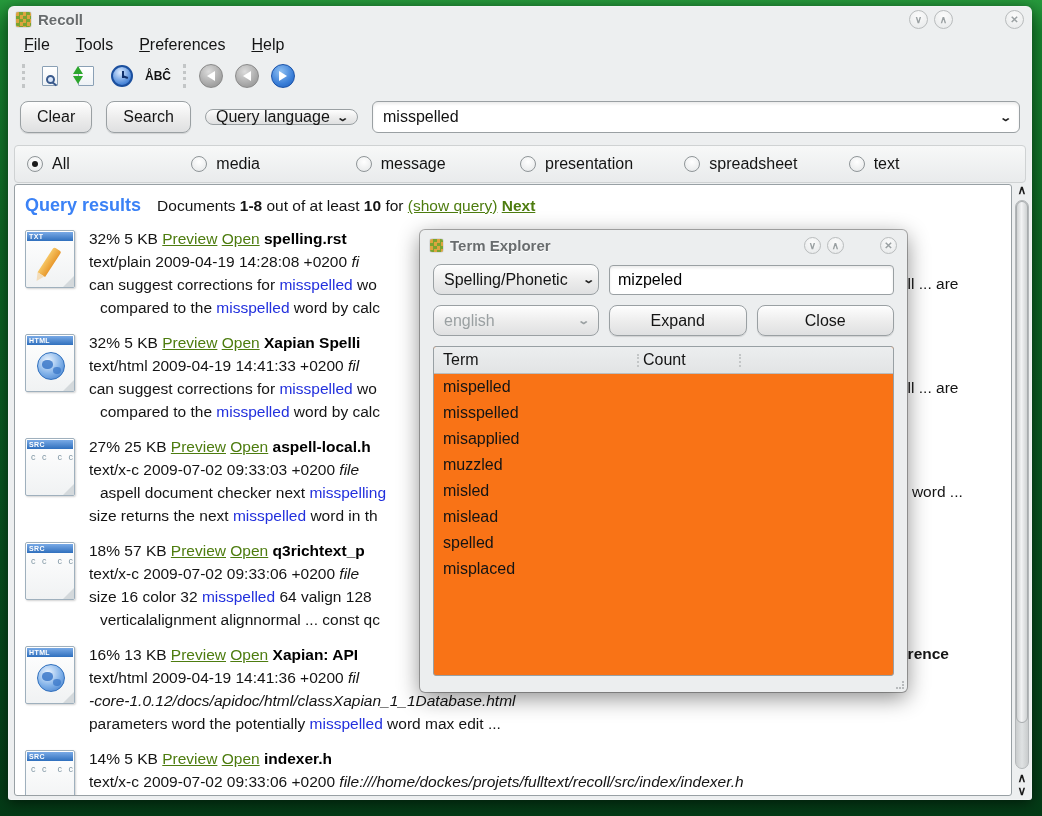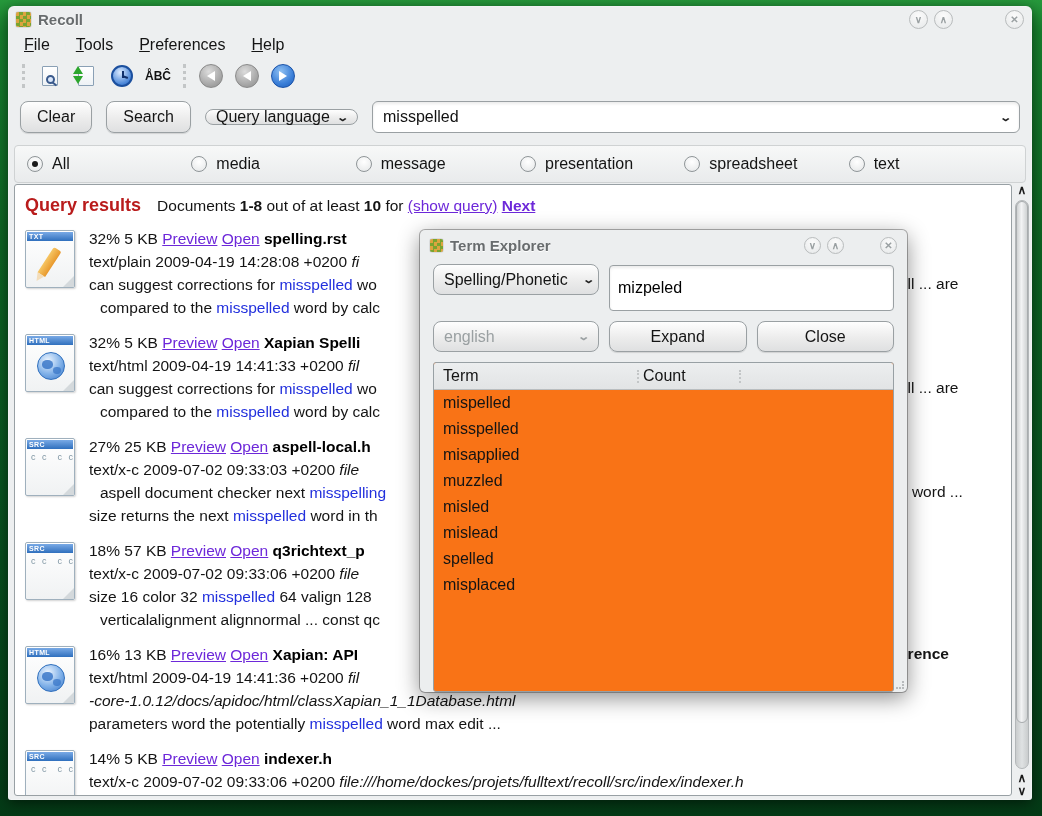--- a/index.html
+++ b/index.html
@@ -67,24 +67,24 @@
     background:linear-gradient(#f7f8f8,#e9ebec); border:1px solid #cfd2d3; border-radius:4px; }
   .radio-item { display:flex; align-items:center; gap:9px; width:165px; font-size:16px; color:#141414; }
   .radio { width:16px; height:16px; border-radius:50%; border:1px solid #8f9598;
     background: radial-gradient(circle at 50% 35%, #ffffff, #e4e6e7); position:relative; }
   .radio.sel::after { content:''; position:absolute; left:4px; top:4px; width:6px; height:6px; border-radius:50%; background:#1a1a1a; }
 
   
   .results-panel { position:absolute; left:6px; top:178px; width:998px; height:612px; background:#fff;
     border:1px solid #98a0a4; border-radius:3px; overflow:hidden; }
   .results-header { padding:9px 10px 7px; display:flex; align-items:baseline; gap:16px; }
-  .rh-title { font-size:18px; font-weight:bold; color:#b91c1c; }
+  .rh-title { font-size:18px; font-weight:bold; color:#3b82f6; }
   .rh-summary { font-size:15.5px; color:#141414; }
   .rline, .rh-summary { line-height:23px; }
-  .link { color:#6d28d9; text-decoration:underline; }
+  .link { color:#4d7c0f; text-decoration:underline; }
   .b { font-weight:bold; }
   .fname { font-weight:bold; color:#000; }
   .hl { color:#2230dd; }
   .url { font-style:italic; }
   .result-row { position:relative; display:flex; gap:14px; padding:3px 8px 0 10px; min-height:104px; }
   .lines { font-size:15.5px; color:#141414; }
   .rline.ind { padding-left:11px; }
   .frag { position:absolute; left:884px; font-size:15.5px; color:#141414; white-space:nowrap; }
   .frag.l1 { top:5px; } .frag.l3 { top:51px; }
 
@@ -117,21 +117,21 @@
     background:linear-gradient(90deg,#cfd2d3,#f2f3f4 45%,#cfd2d3); border:1px solid #a8acae; }
 
   
   .dialog { position:absolute; left:412px; top:224px; width:487px; height:462px;
     background:#eceeef; border-radius:5px; box-shadow:0 6px 22px rgba(0,0,0,.45), 0 0 0 1px rgba(130,130,130,.6); }
   .dialog .titlebar { height:30px; padding:0 10px; }
   .dialog .title-text { font-size:15px; }
   .dlg-body { padding:4px 13px; }
   .dlg-row { display:flex; gap:10px; margin-bottom:10px; }
   .dlg-select { width:166px; height:31px; }
-  .dlg-input { position:relative; flex:1; height:46px; margin-top:1px; }
+  .dlg-input { position:relative; flex:1; height:30px; margin-top:1px; }
   .dlg-input input { width:100%; height:100%; border:1px solid #9aa0a3; border-radius:4px; padding:0 8px;
     font-size:16px; font-family:"Liberation Sans",sans-serif; background:#fff; box-shadow: inset 0 2px 3px rgba(0,0,0,.08); }
   .dlg-btn { flex:1; height:31px; font-size:16px; }
   .dlg-btn::first-letter { text-decoration:underline; }
   .select.disabled { color:#9aa0a2; }
   .select.disabled .chev { color:#9aa0a2; }
   .spacer { flex:1; }
 
   .term-table { border:1px solid #98a0a4; border-radius:3px; height:330px; background:#f97316; overflow:hidden; position:relative; }
   .tt-header { height:27px; background:linear-gradient(#eceeef,#e2e4e5); border-bottom:1px solid #b9bdbf;

